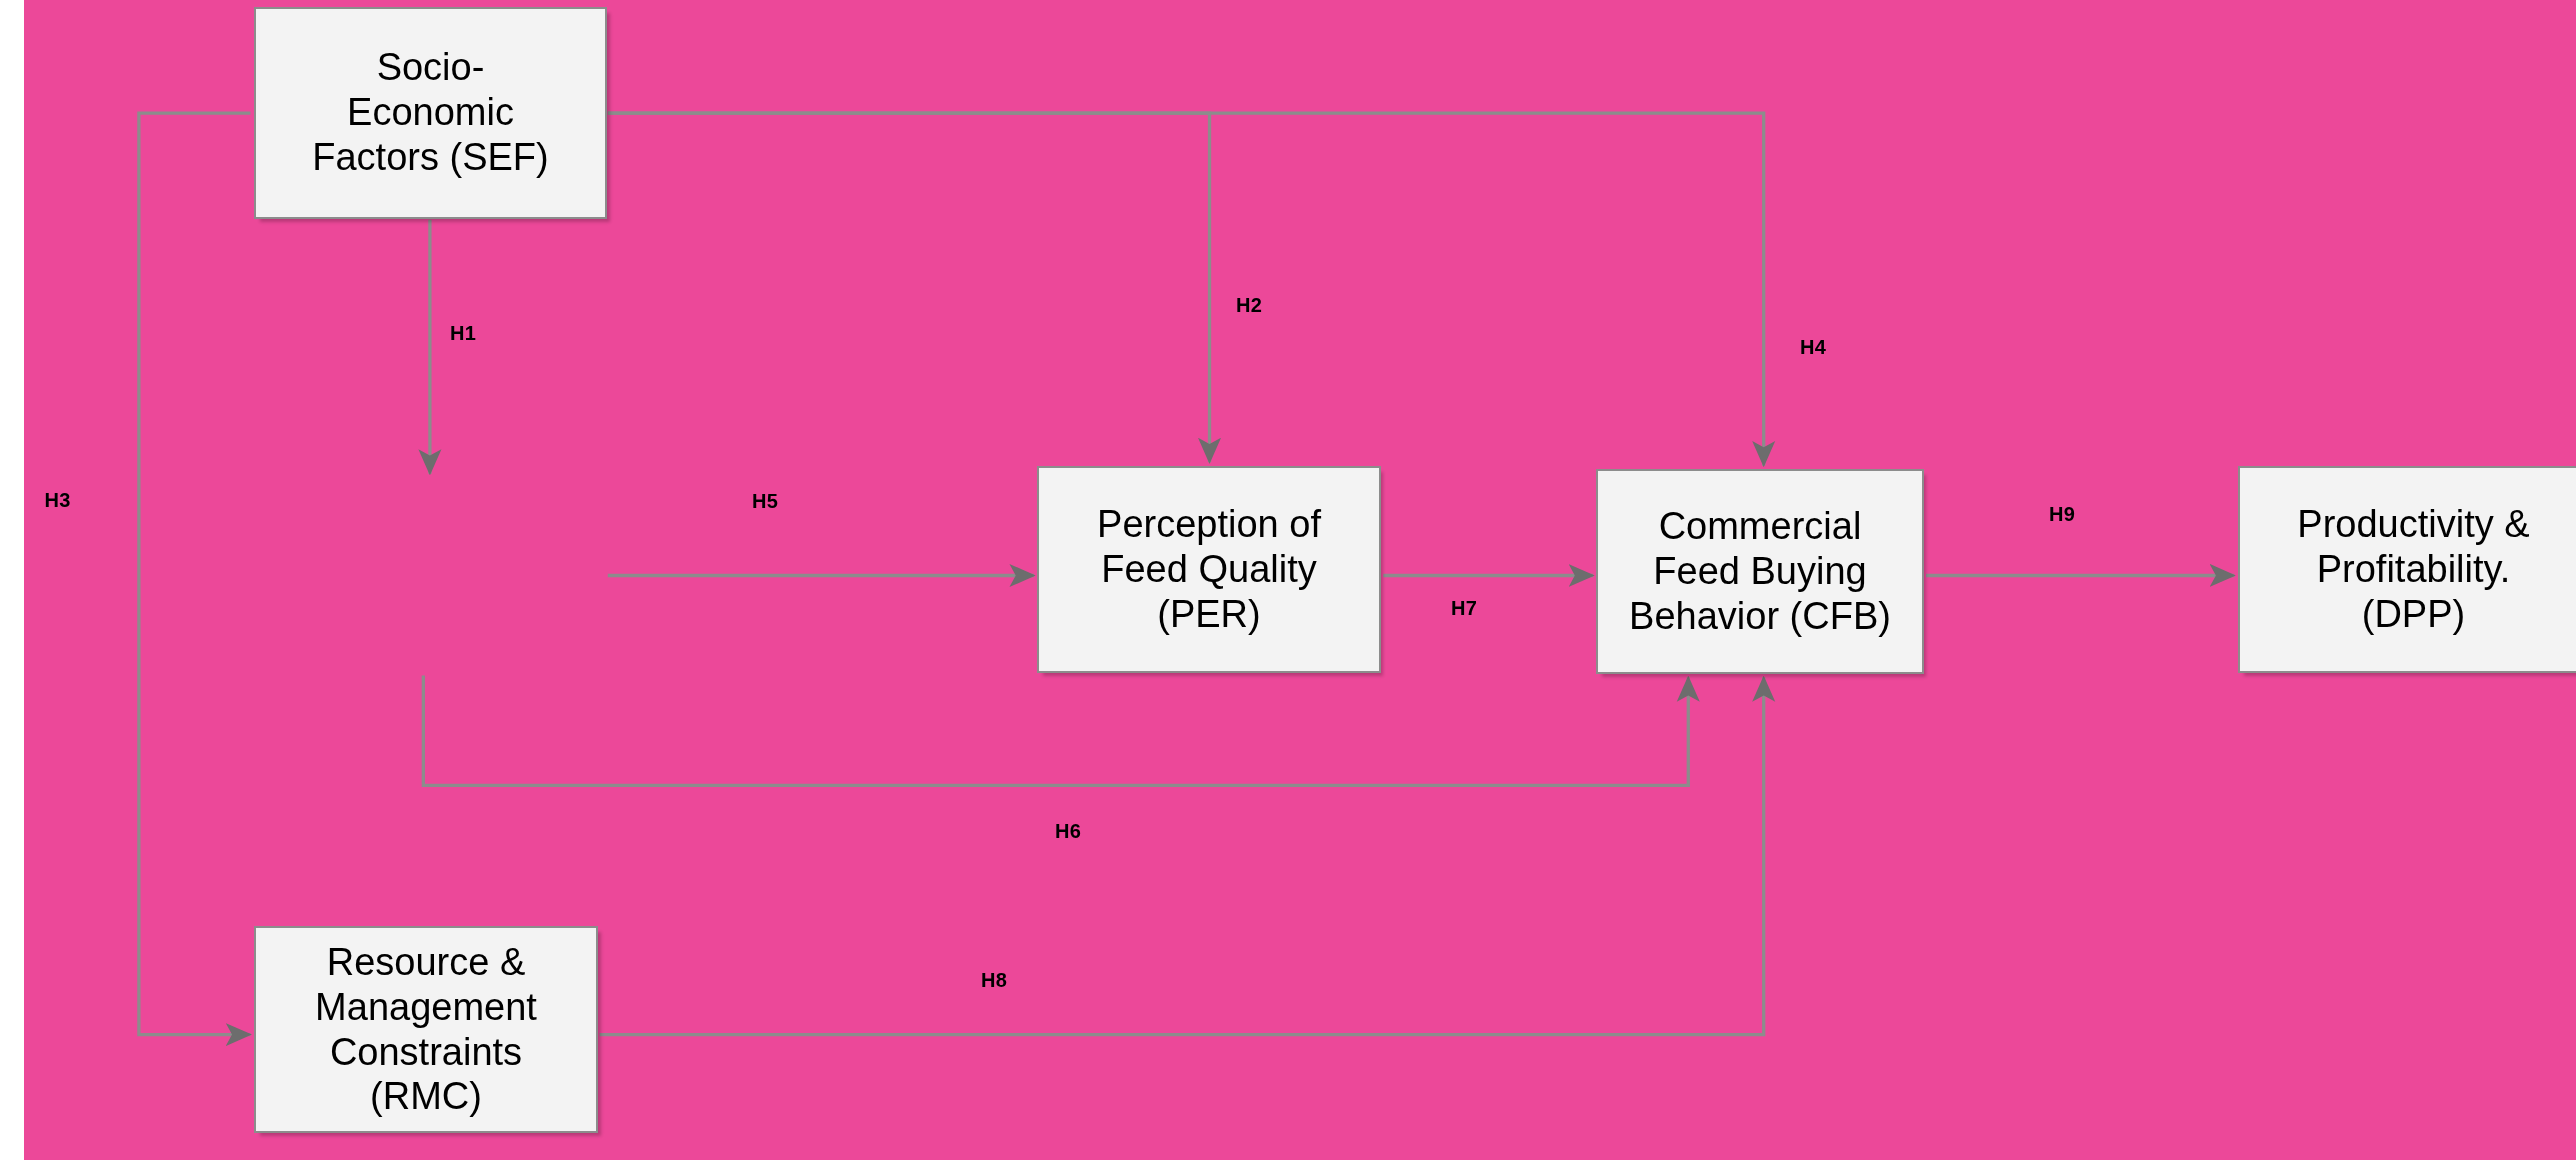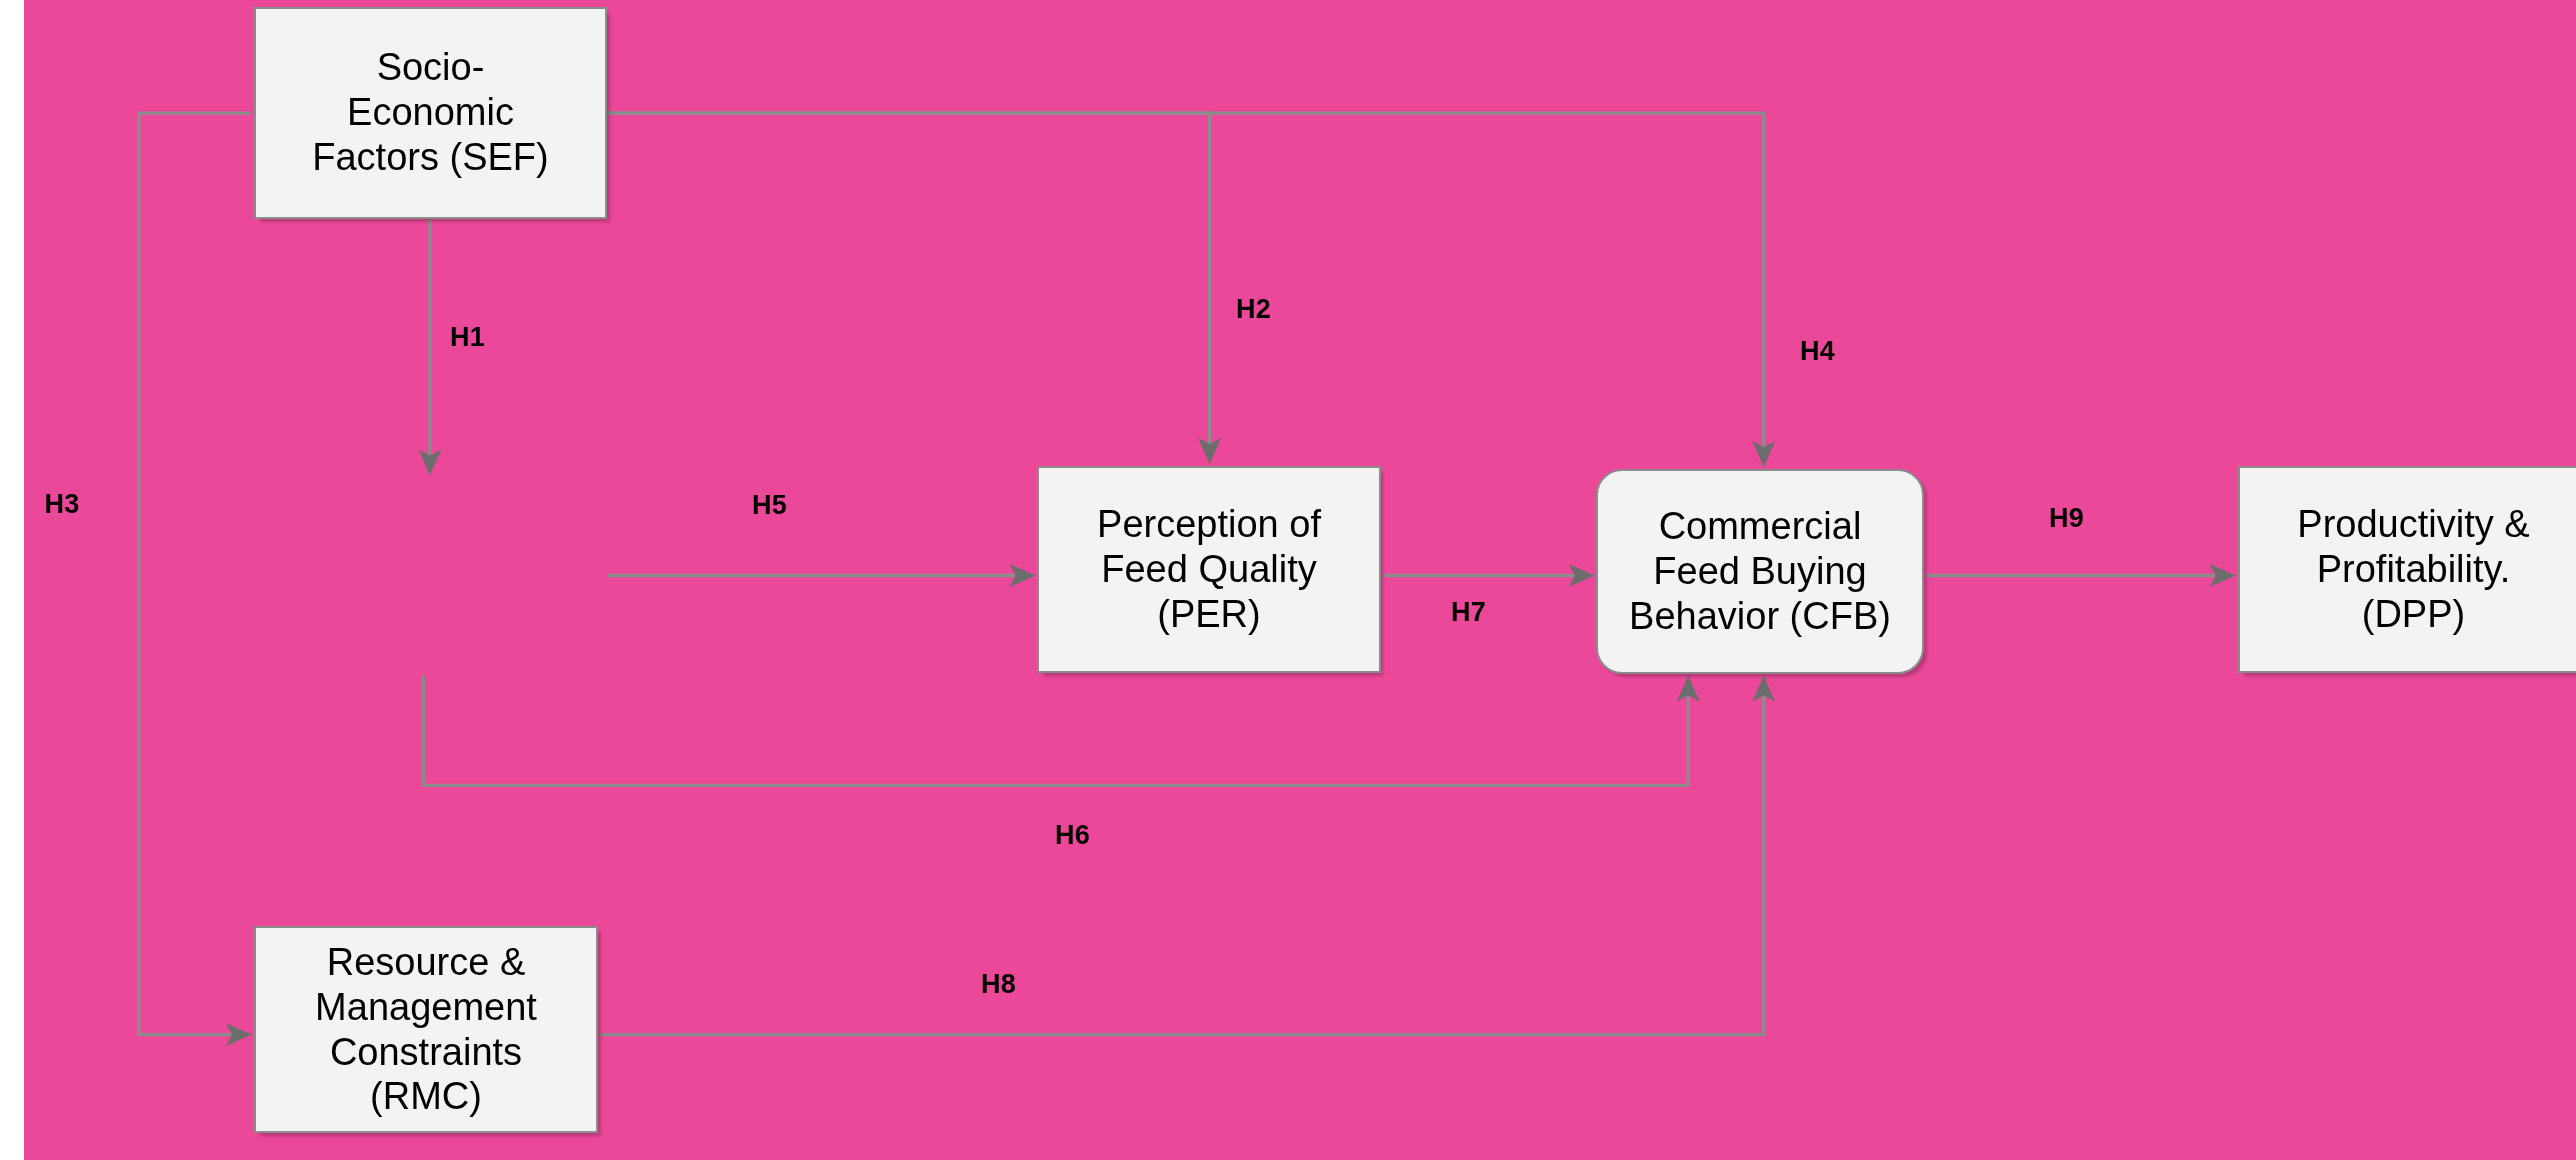--- a/index.html
+++ b/index.html
@@ -41,21 +41,21 @@
     white-space: nowrap;
     z-index: 2;
   }
   .node .nlabel {
     display: block;
     width: 100%;
   }
   .node .nlabel .ln { display: block; }
   .edge-label {
     position: absolute;
-    font-size: 27px;
+    font-size: 20px;
     font-weight: bold;
     color: #000000;
     white-space: nowrap;
     z-index: 3;
     letter-spacing: 0.2px;
   }
 </style>
 </head>
 <body>
 
@@ -99,21 +99,21 @@
 
 
   <div class="node" style="left:1013px; top:466px; width:344px; height:207px;justify-content:flex-end;">
     <span class="nlabel">
       <span class="ln">Perception of</span>
       <span class="ln">Feed Quality</span>
       <span class="ln">(PER)</span>
     </span>
   </div>
 
-  <div class="node" style="left:1572px; top:469px; width:328px; height:205px;border-radius:26px;">
+  <div class="node" style="left:1572px; top:469px; width:328px; height:205px;">
     <span class="nlabel">
       <span class="ln">Commercial</span>
       <span class="ln">Feed Buying</span>
       <span class="ln">Behavior (CFB)</span>
     </span>
   </div>
 
   <div class="node" style="left:2214px; top:466px; width:351px; height:207px;">
     <span class="nlabel">
       <span class="ln">Productivity &amp;</span>

